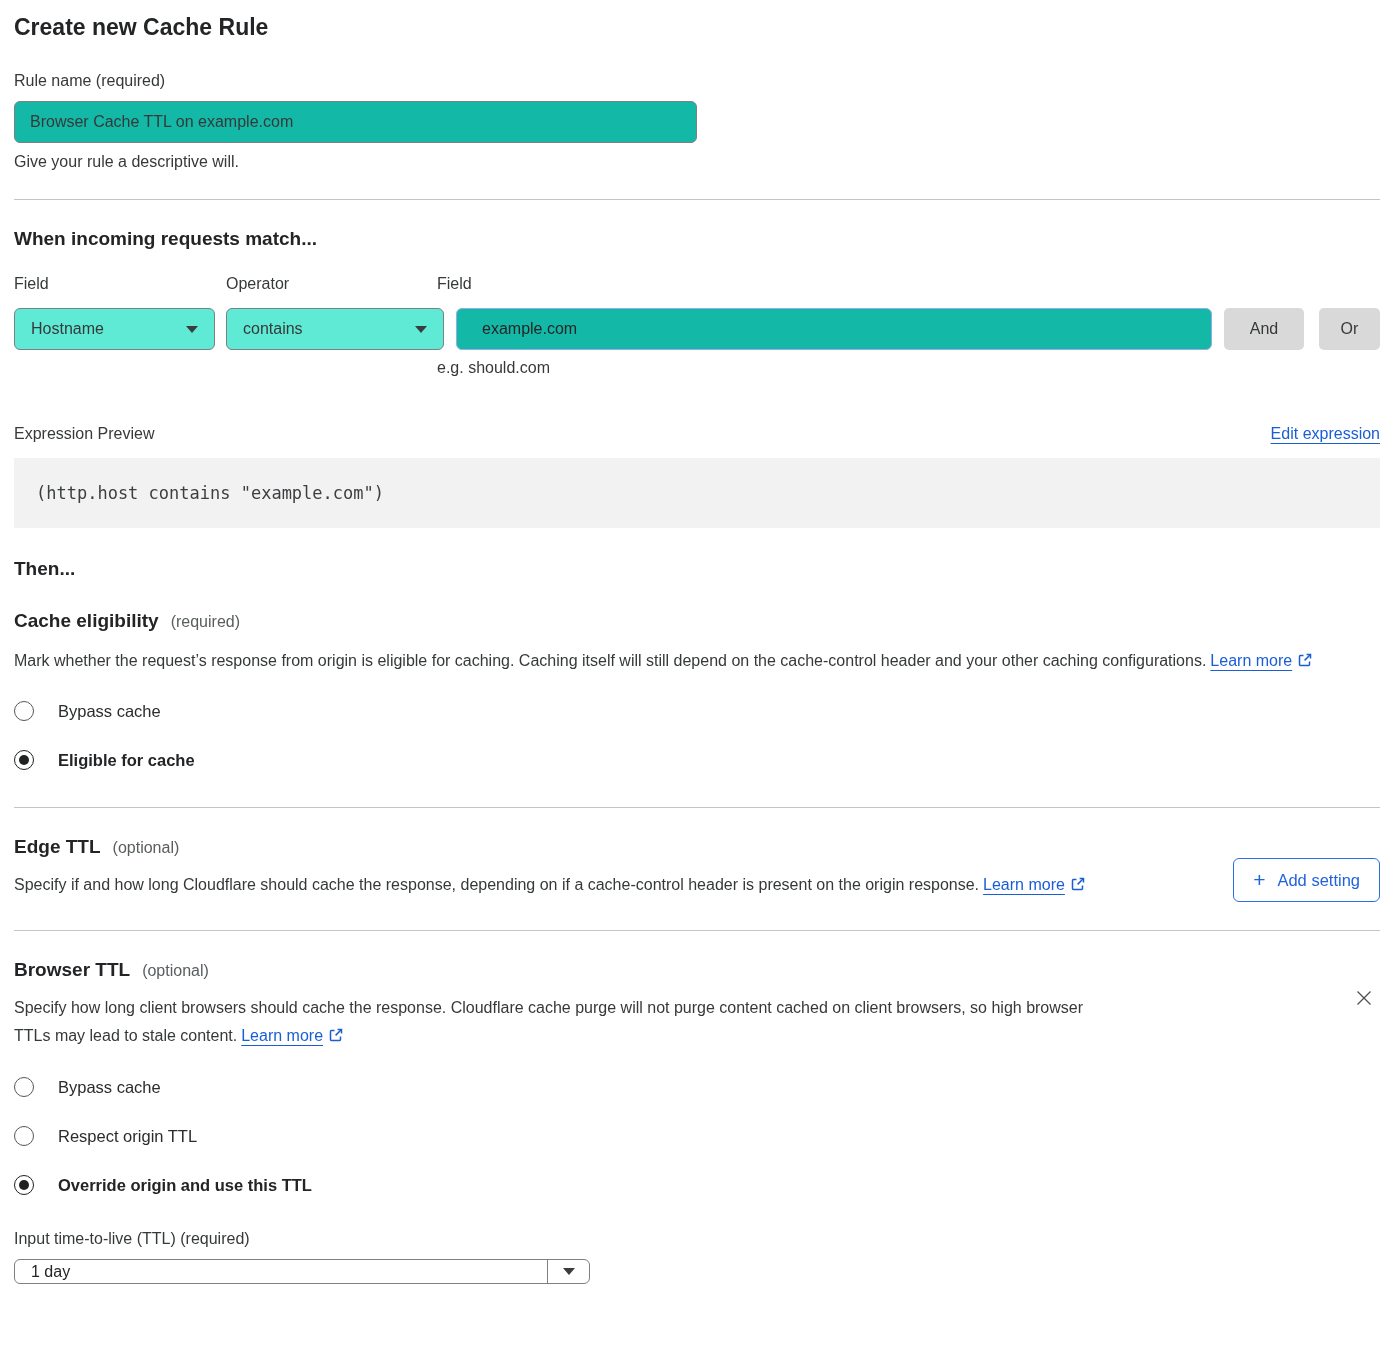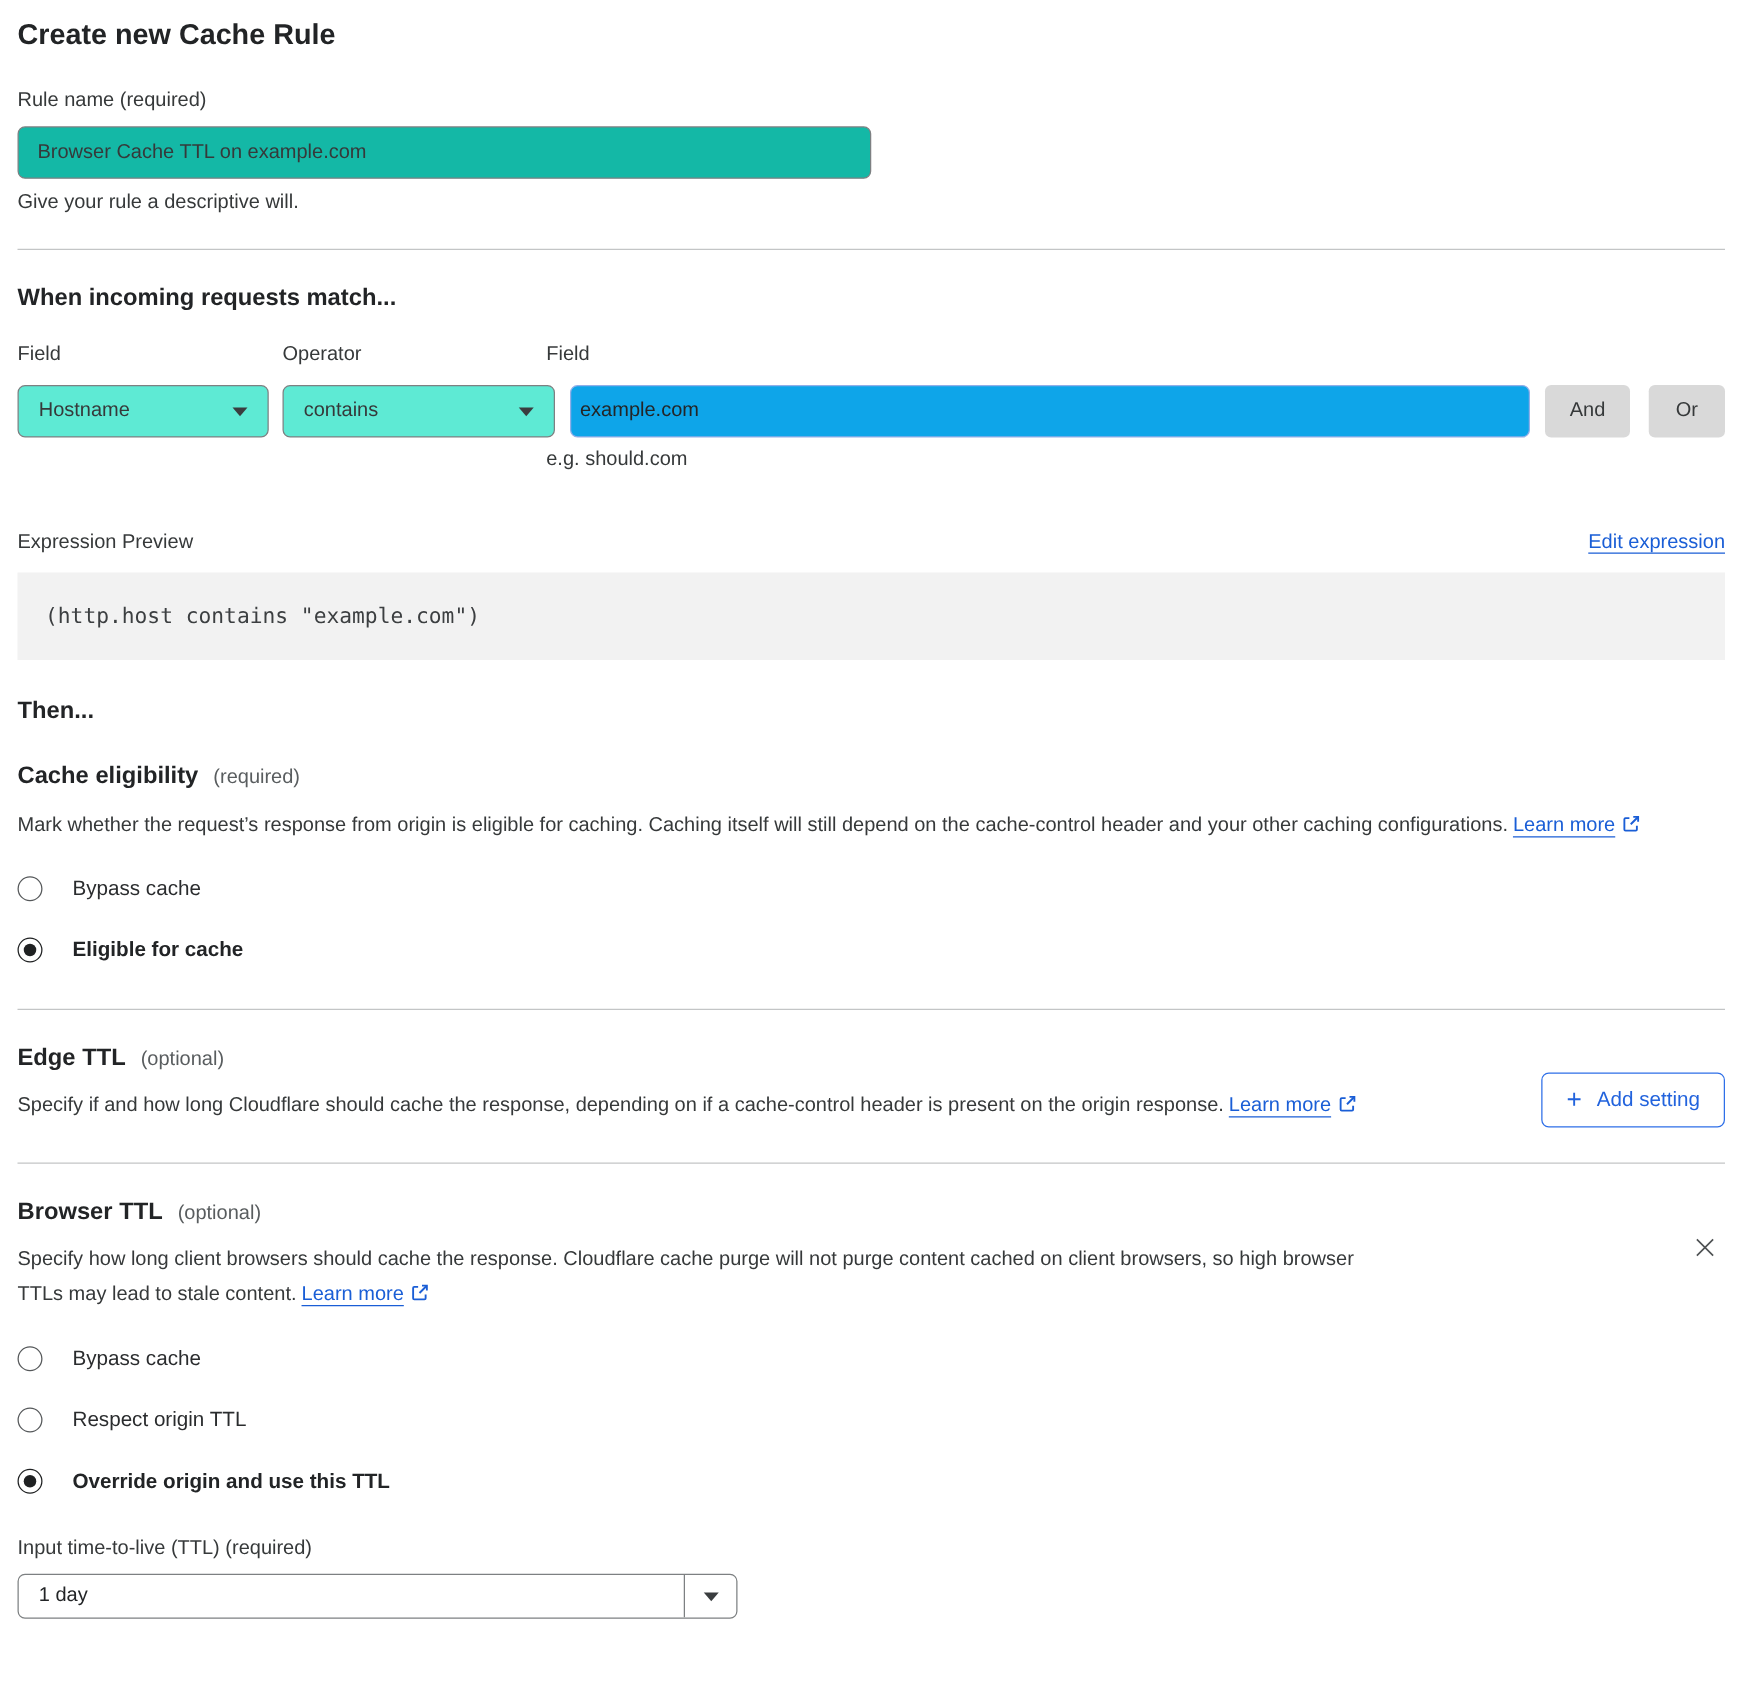--- a/index.html
+++ b/index.html
@@ -85,39 +85,39 @@
     width: 0; height: 0;
     border-left: 6px solid transparent;
     border-right: 6px solid transparent;
     border-top: 7px solid #3a3d3f;
   }
   .value-input {
     flex: 1;
     height: 42px;
     border: 1px solid #91aee8;
     border-radius: 6px;
-    background: #0ea5e9;
-    padding: 0 7px;
+    background: #14b8a6;
+    padding: 0 25px;
     font-size: 16px;
     font-family: "Liberation Sans", "DejaVu Sans", sans-serif;
     color: #232527;
     outline: none;
     margin-right: 12px;
   }
   .gray-btn {
     height: 42px;
     background: #d9d9d9;
     border: none;
     border-radius: 5px;
     font-size: 16px;
     font-family: "Liberation Sans", "DejaVu Sans", sans-serif;
     color: #36393a;
     cursor: pointer;
   }
-  .and-btn { width: 68px; margin-right: 15px; }
+  .and-btn { width: 80px; margin-right: 15px; }
   .or-btn { width: 61px; }
   .value-helper {
     margin-top: 7px;
     margin-left: 423px;
     font-size: 16px;
     line-height: 22px;
     color: #36393a;
   }
   .expression-row {
     margin-top: 44px;
@@ -229,21 +229,21 @@
     background: transparent;
     border: none;
     cursor: pointer;
     color: #4d5052;
     padding: 0;
   }
   .ttl-label { margin-top: 33px; }
   .ttl-select {
     margin-top: 9px;
     width: 576px;
-    height: 36px;
+    height: 25px;
     border: 1px solid #7d8082;
     border-radius: 6px;
     display: flex;
     align-items: stretch;
     overflow: hidden;
     background: #ffffff;
     cursor: pointer;
   }
   .ttl-select-value {
     flex: 1;

